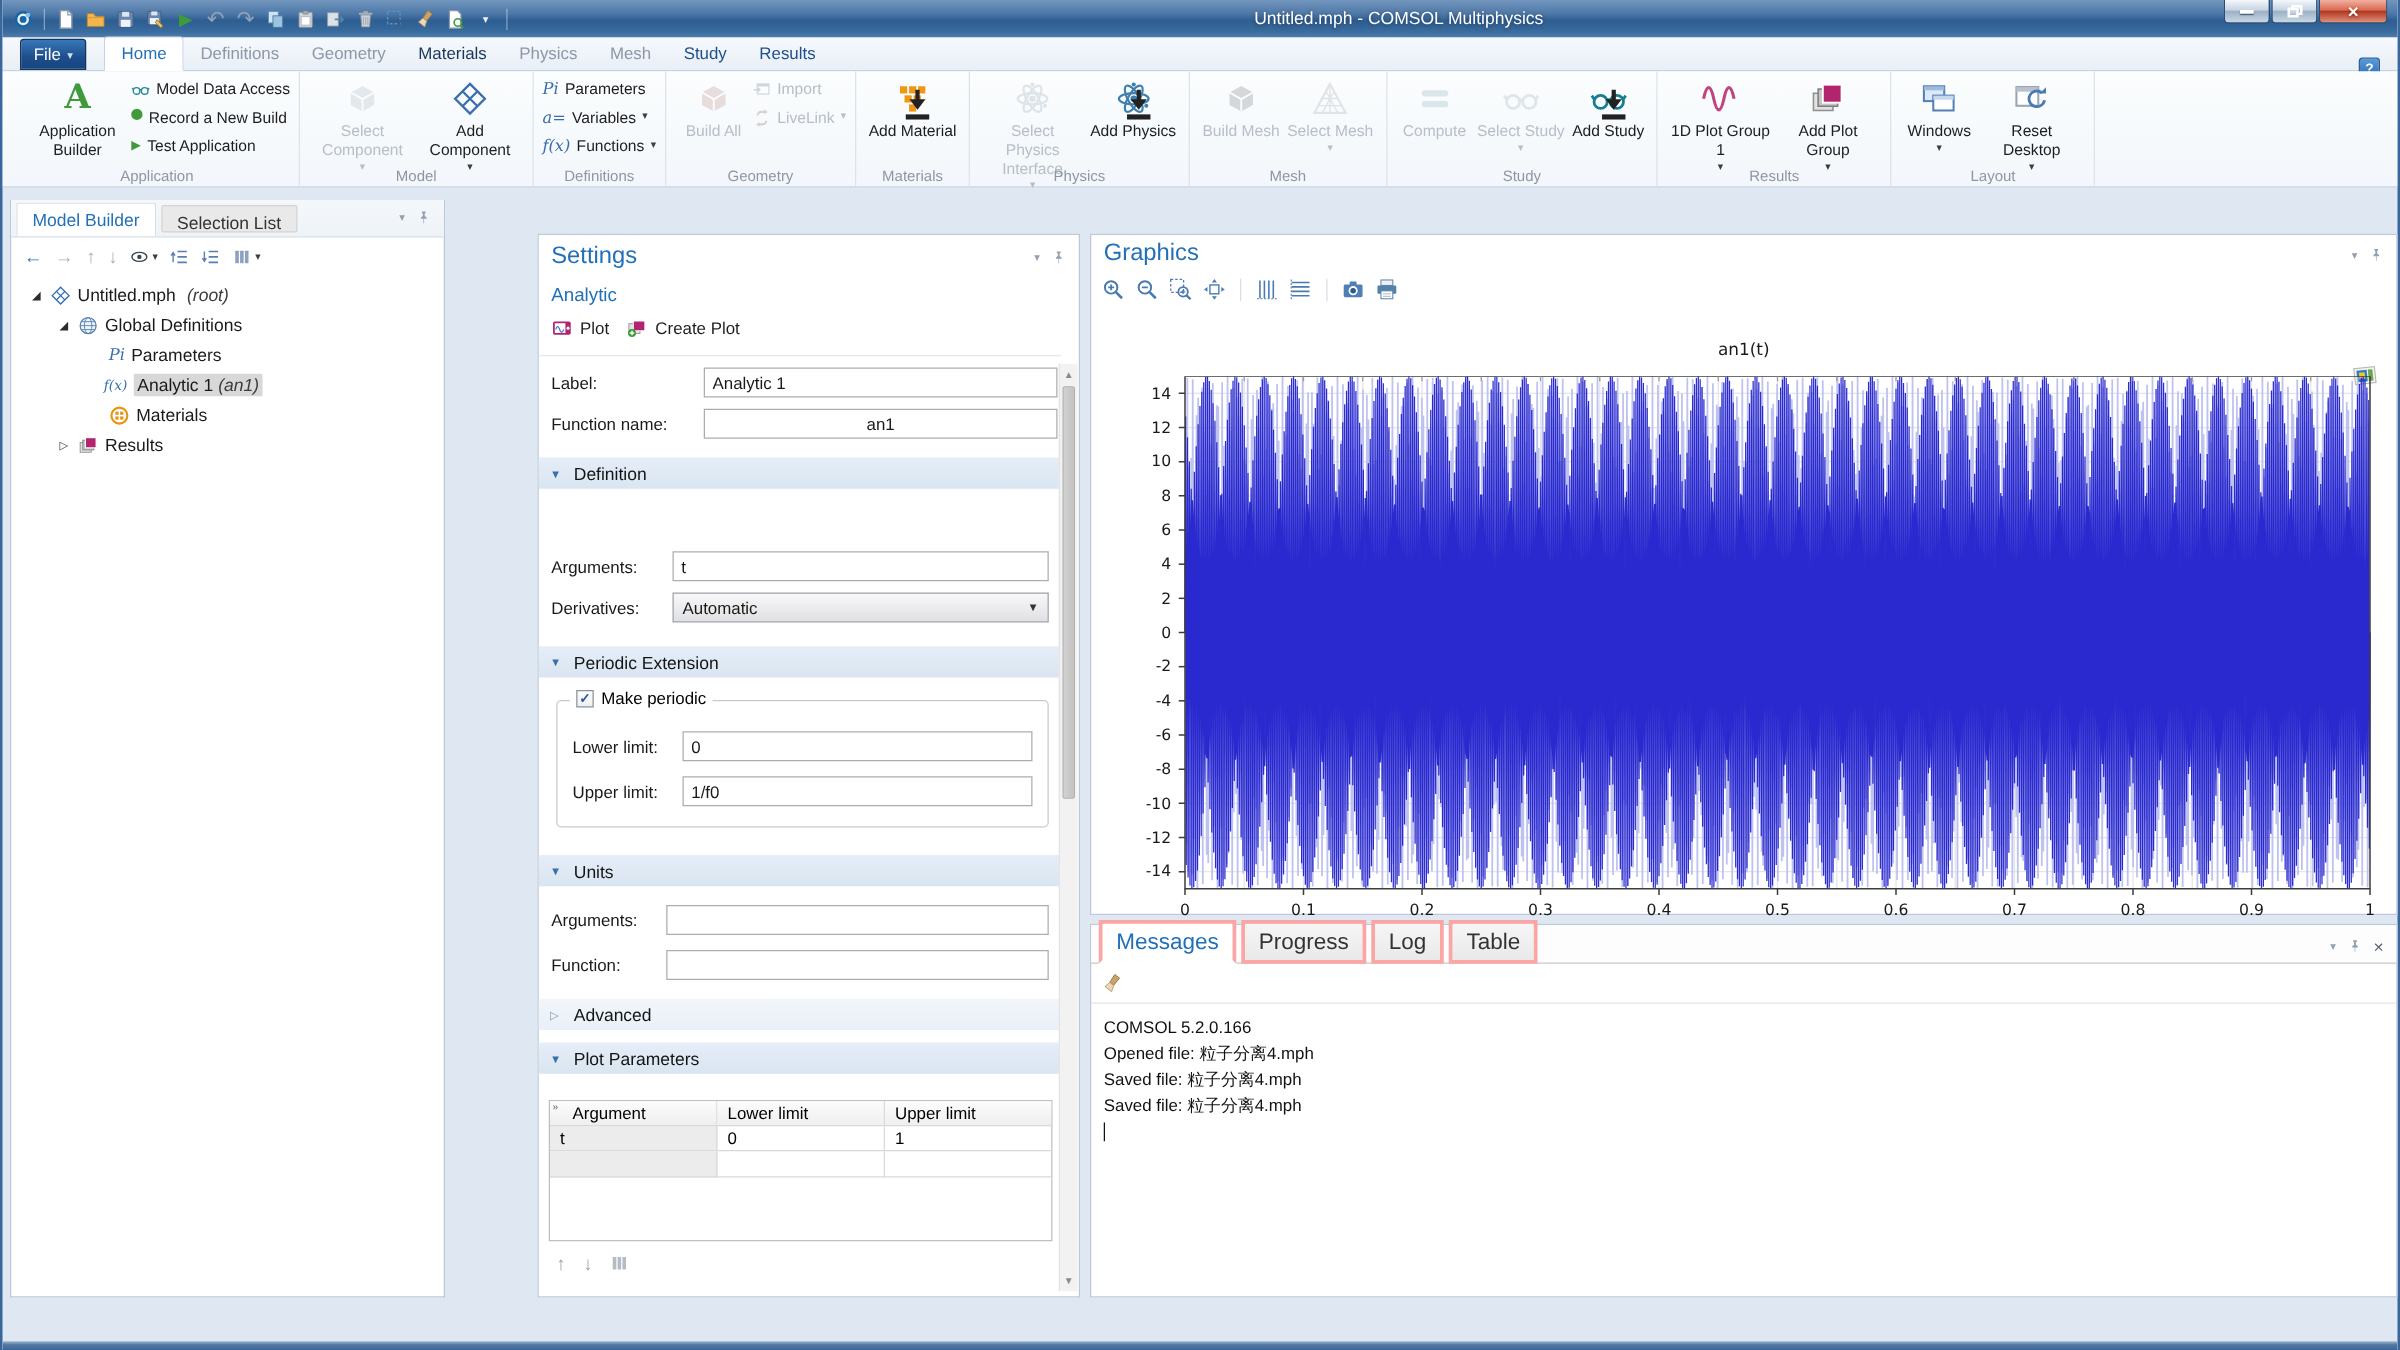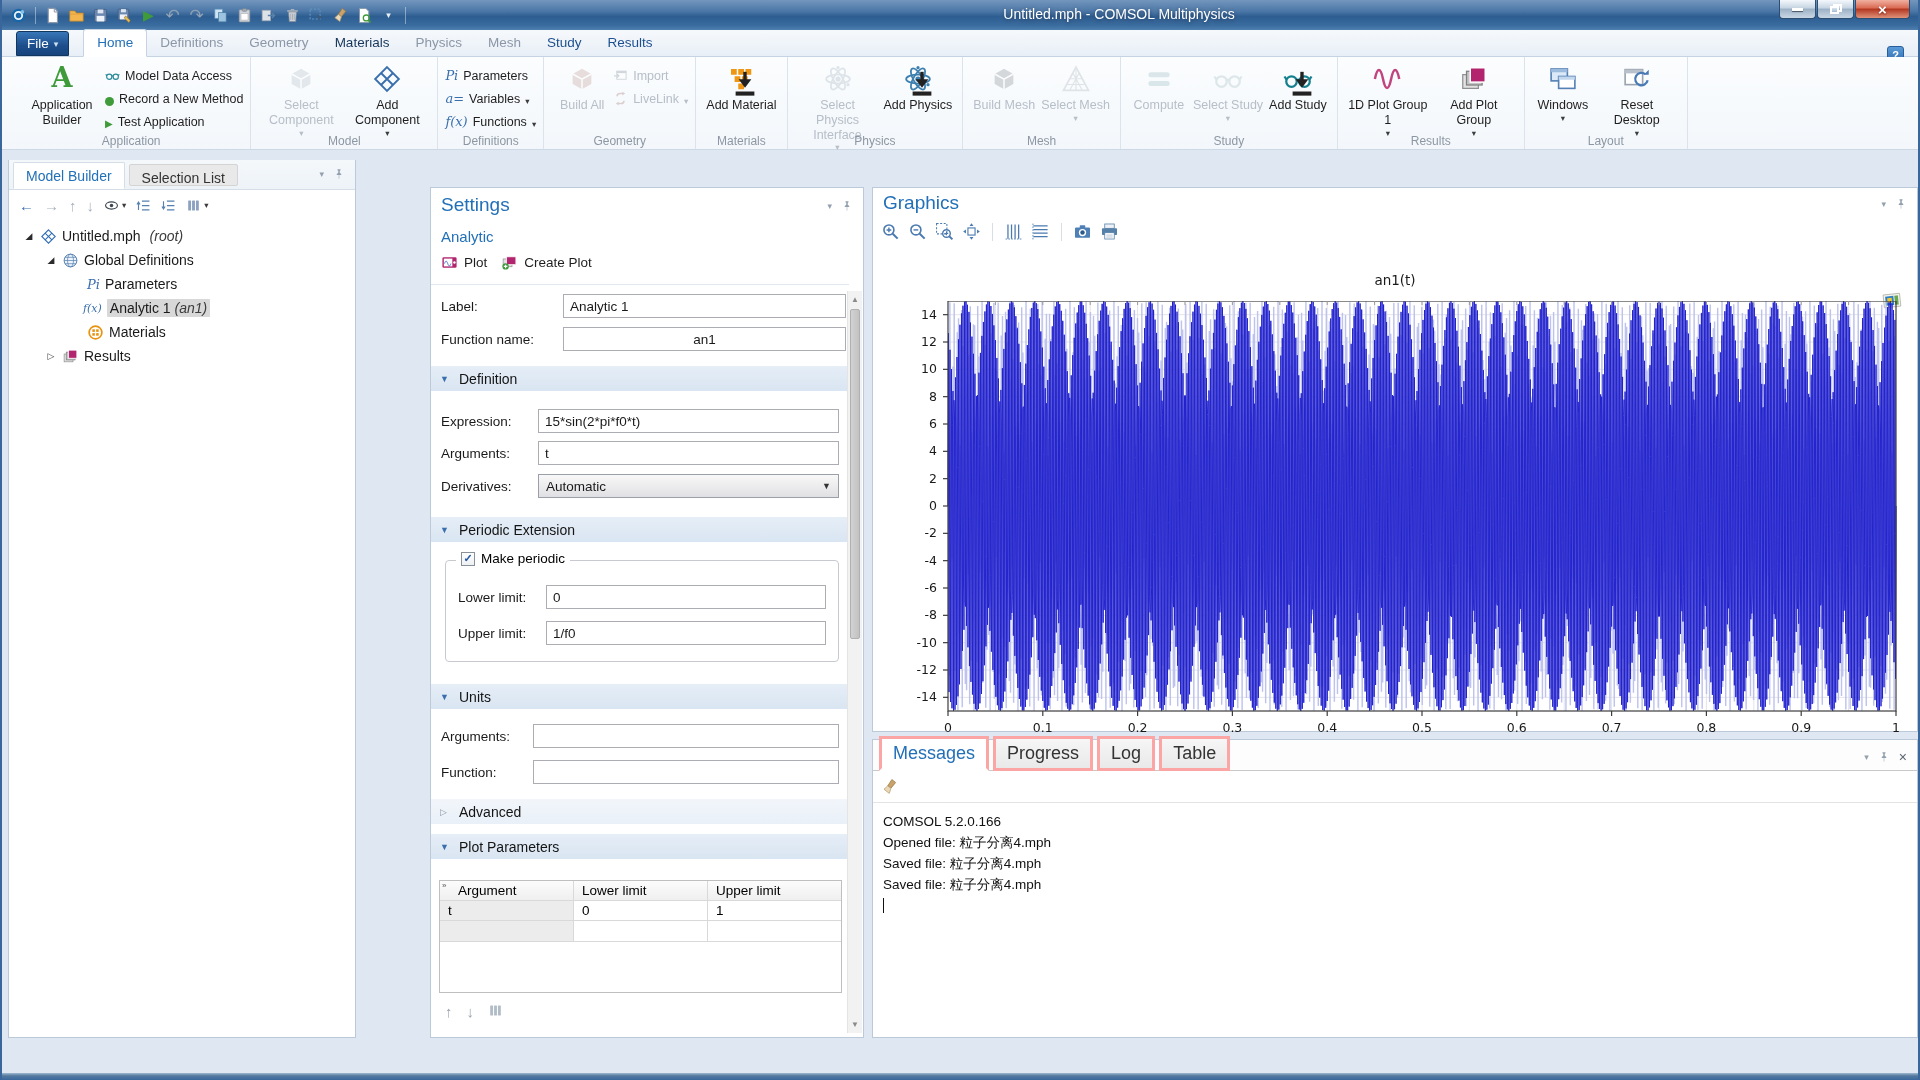--- a/index.html
+++ b/index.html
@@ -34,21 +34,21 @@
 .helpbtn{position:absolute;right:14px;top:46px;width:17px;height:17px;background:linear-gradient(#5b9bd8,#2f6cb0);border:1px solid #285e9a;border-radius:3px;color:#fff;font-size:11px;font-weight:bold;display:flex;align-items:center;justify-content:center}
 
 #ribbon{position:absolute;left:0;top:57px;width:100%;height:93px;background:linear-gradient(#fbfdfe,#f3f7fb);border-bottom:1px solid #ccd8e4;display:flex;padding-left:10px}
 .rgrp{position:relative;border-right:1px solid #dbe3ec;padding:3px 7px 17px;display:flex;align-items:flex-start}
 .rgrp-label{position:absolute;bottom:1px;left:0;right:0;text-align:center;font-size:12px;color:#8d97a3}
 .bigbtn{min-width:62px;max-width:86px;display:flex;flex-direction:column;align-items:center;text-align:center;font-size:12.5px;color:#1e1e1e;line-height:1.18;padding:2px 3px;border-radius:3px}
 .bigbtn .icw{height:36px;display:flex;align-items:flex-start;justify-content:center;position:relative;padding-top:2px}
 .bigbtn .icw svg{width:30px;height:30px}
 .bigbtn .ovl{position:absolute;right:-4px;bottom:-1px;width:13px;height:13px}
 .smallcol{display:flex;flex-direction:column;gap:4px;padding-top:4px}
-.smbtn{display:flex;align-items:flex-end;gap:5px;font-size:12.5px;color:#1e1e1e;height:19px;white-space:nowrap}
+.smbtn{display:flex;align-items:flex-start;gap:5px;font-size:12.5px;color:#1e1e1e;height:19px;white-space:nowrap}
 .smbtn svg{width:15px;height:15px}
 .car{font-size:8.5px;color:#3c3c3c}
 .dis{color:#b6bec8!important}
 .dis .car{color:#b6bec8}
 .dis svg{opacity:.4;filter:grayscale(55%)}
 .ticon{font-family:"DejaVu Serif",serif;font-style:italic;color:#3a6fae;font-size:13px}
 .ticon-a{font-family:"DejaVu Serif",serif;color:#3f9b3a;font-size:27px;line-height:1;font-weight:bold}
 .dotgreen{width:9px;height:9px;border-radius:50%;background:#3f9b3a;display:inline-block}
 .trigreen{color:#3f9b3a;font-size:10px}
 
@@ -482,21 +482,21 @@
       </div>
       <div class="smallcol">
         <div class="smbtn">
             <svg class="ic" style="color:#2a8a9a">
               <use href="#i-glasses"></use>
             </svg>
             <span>Model Data Access</span>
           </div>
         <div class="smbtn">
             <span class="dotgreen"></span>
-            <span>Record a New Method</span>
+            <span>Record a New Build</span>
           </div>
         <div class="smbtn">
             <span class="trigreen">▶</span>
             <span>Test Application</span>
           </div>
       </div>
       <div class="rgrp-label">Application</div>
     </div>
 
     <div class="rgrp">
@@ -806,24 +806,20 @@
       <input class="tinput" style="flex: 1 1 0%;" value="Analytic 1">
     </div>
     <div class="frow" style="left:10px;top:139px;width:405px">
       <label style="width:122px">Function name:</label>
       <input class="tinput" style="flex: 1 1 0%; text-align: center;" value="an1">
     </div>
 
     <div class="sect" style="top:178px">
       <span class="tri">▼</span>
       <span>Definition</span>
-    </div>
-    <div class="frow" style="left:10px;top:221px;width:398px">
-      <label style="width:97px">Expression:</label>
-      <input class="tinput" style="flex: 1 1 0%;" value="15*sin(2*pi*f0*t)">
     </div>
     <div class="frow" style="left:10px;top:253px;width:398px">
       <label style="width:97px">Arguments:</label>
       <input class="tinput" style="flex: 1 1 0%;" value="t">
     </div>
     <div class="frow" style="left:10px;top:286px;width:398px">
       <label style="width:97px">Derivatives:</label>
       <div class="combo" style="flex:1">
         <span>Automatic</span>
         <span class="dar">▼</span>

